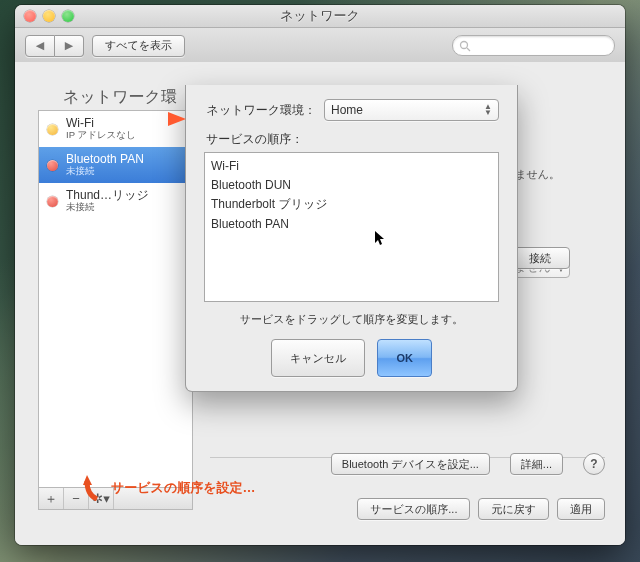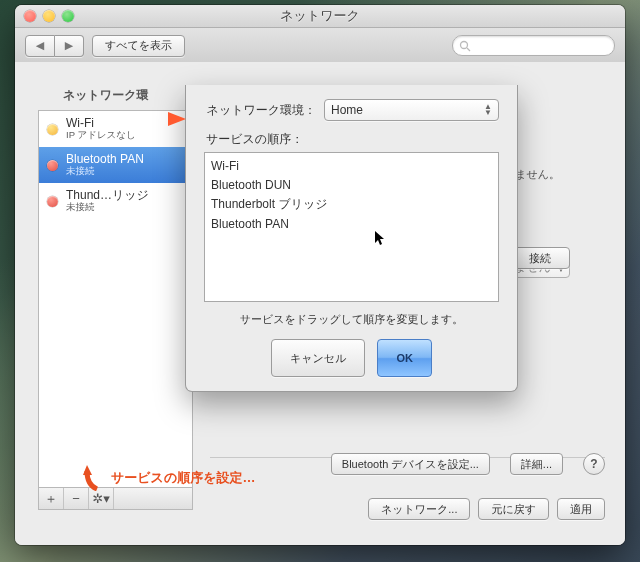--- a/index.html
+++ b/index.html
@@ -20,21 +20,21 @@
   .btn{background:linear-gradient(#fdfdfd,#e4e4e4);border:1px solid #9b9b9b;border-radius:4px;height:20px;display:flex;align-items:center;justify-content:center;font-size:11px;box-shadow:0 1px 0 rgba(255,255,255,0.6);cursor:default;}
   .seg .btn{border-radius:0;}
   .seg .btn:first-child{border-radius:4px 0 0 4px;}
   .seg .btn:last-child{border-radius:0 4px 4px 0;border-left:none;}
   .btn.nav{width:28px;color:#777;}
   .btn.show-all{padding:0 12px;}
   .spacer{flex:1;}
   .search{background:#fff;border:1px solid #b0b0b0;border-radius:10px;height:19px;width:155px;display:flex;align-items:center;padding-left:6px;box-shadow:inset 0 1px 2px rgba(0,0,0,0.15);}
   .search svg{opacity:0.5;}
   .content{position:absolute;top:57px;left:0;right:0;bottom:0;background:#ececec;}
-  .panel-label{position:absolute;left:48px;top:25px;font-size:12px;color:#555;font-weight:bold;}
+  .panel-label{position:absolute;left:48px;top:25px;font-size:16px;color:#555;}
   .sidebar{position:absolute;left:23px;top:48px;width:155px;height:400px;display:flex;flex-direction:column;}
   .side-list{flex:1;background:#fff;border:1px solid #b8b8b8;border-bottom:none;}
   .side-item{height:36px;display:flex;align-items:center;padding-left:8px;gap:8px;}
   .side-item.selected{background:linear-gradient(#5ea0e8,#3b7dd8);color:#fff;}
   .dot{width:11px;height:11px;border-radius:50%;box-shadow:inset 0 1px 1px rgba(255,255,255,0.5),0 0 0 0.5px rgba(0,0,0,0.25);flex:none;}
   .dot.yellow{background:radial-gradient(circle at 35% 30%,#ffe48a,#f6b73e);}
   .dot.red{background:radial-gradient(circle at 35% 30%,#ff9a8f,#e25147);}
   .side-texts{display:flex;flex-direction:column;line-height:1.15;min-width:0;}
   .side-name{font-size:12px;white-space:nowrap;overflow:hidden;text-overflow:ellipsis;}
   .side-sub{font-size:9.5px;opacity:0.8;}
@@ -48,21 +48,21 @@
   .hr{position:absolute;left:0;right:0;top:340px;height:1px;background:#c8c8c8;}
   .bottom-right{position:absolute;right:0;bottom:55px;display:flex;align-items:center;gap:20px;}
   .bottom-right .btn{padding:0 10px;}
   .helpbtn{width:20px;height:20px;border-radius:50%;background:linear-gradient(#fdfdfd,#e4e4e4);border:1px solid #9b9b9b;display:flex;align-items:center;justify-content:center;font-size:12px;font-weight:bold;color:#555;}
   .main-footer{position:absolute;right:0;bottom:10px;display:flex;gap:8px;}
   .main-footer .btn{padding:0 12px;}
   .connect-btn{position:absolute;right:35px;top:130px;padding:0 18px;}
 
   
   .red-arrow1{position:absolute;left:98px;top:111px;width:90px;height:16px;pointer-events:none;}
-  .ann2{position:absolute;left:83px;top:465px;display:flex;align-items:center;pointer-events:none;}
+  .ann2{position:absolute;left:83px;top:475px;display:flex;align-items:center;pointer-events:none;}
   .ann2 svg{margin-right:2px;}
   .ann-text{color:#e85020;font-size:13px;font-weight:bold;}
 
   
   .sheet{position:absolute;left:170px;top:23px;width:295px;background:#ececec;border:1px solid #9a9a9a;border-top:none;border-radius:0 0 7px 7px;box-shadow:0 12px 30px rgba(0,0,0,0.35);padding:14px 18px 14px;}
   .row{display:flex;align-items:center;gap:8px;margin-bottom:10px;}
   .row label{width:112px;text-align:right;font-size:12px;}
   .popup{flex:1;height:20px;background:linear-gradient(#fff,#f0f0f0);border:1px solid #a0a0a0;border-radius:4px;display:flex;align-items:center;padding:0 6px;font-size:12px;box-shadow:0 1px 0 rgba(255,255,255,0.6);}
   .popup .sel-ar{margin-left:auto;}
   .order-label{font-size:12px;margin:4px 0 4px 2px;}
@@ -152,21 +152,21 @@
 
       <div class="hr"></div>
 
       <div class="bottom-right">
         <div class="btn">Bluetooth デバイスを設定...</div>
         <div class="btn">詳細...</div>
         <div class="helpbtn">?</div>
       </div>
 
       <div class="main-footer">
-        <div class="btn">ネットワーク...</div>
+        <div class="btn">サービスの順序...</div>
         <div class="btn">元に戻す</div>
         <div class="btn">適用</div>
       </div>
     </div>
 
     <div class="sheet">
       <div class="row">
         <label>ネットワーク環境：</label>
         <div class="popup">
           <span>Home</span>

